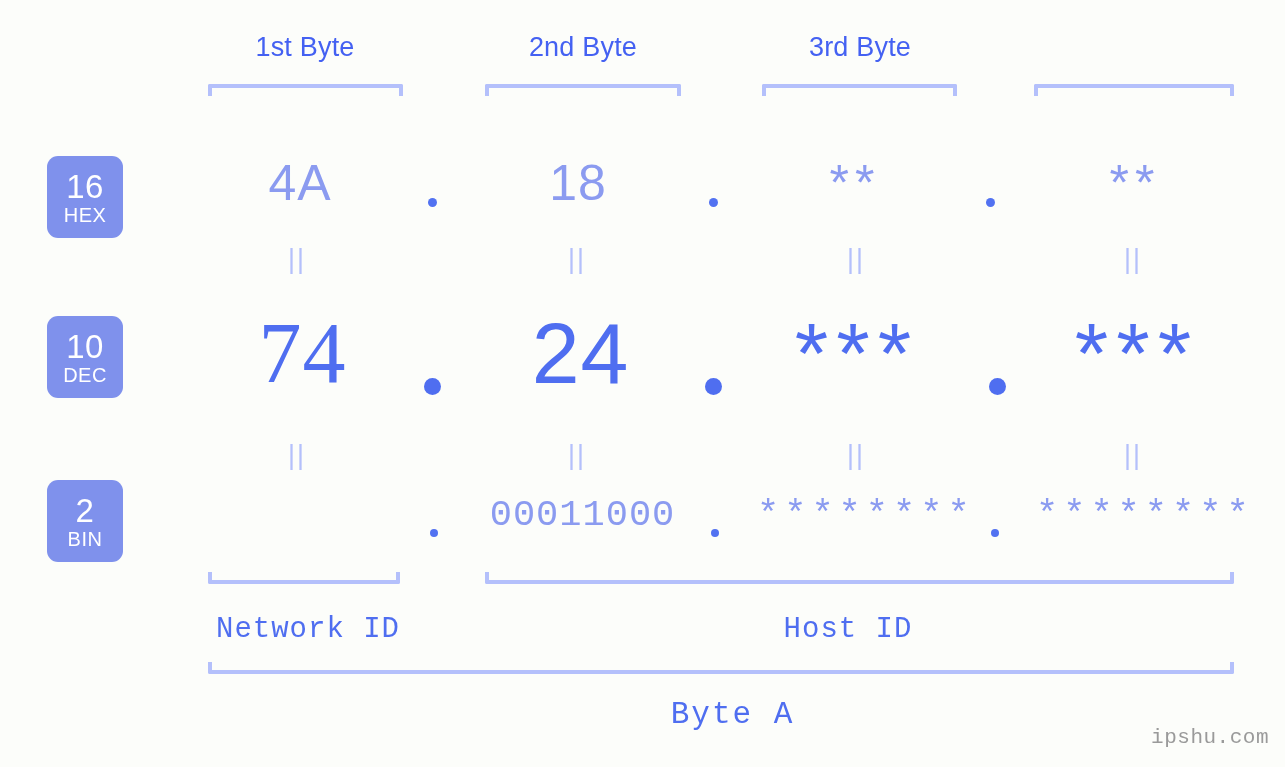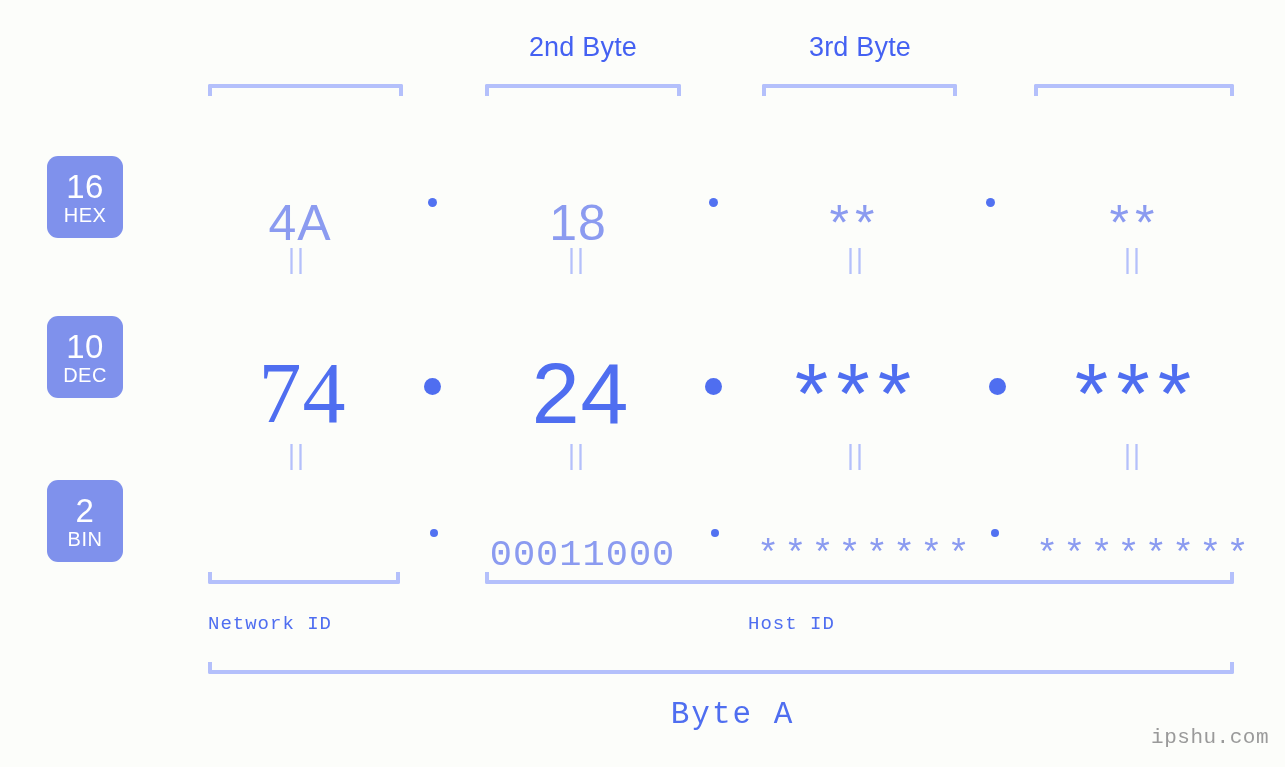--- a/index.html
+++ b/index.html
@@ -81,21 +81,20 @@
     font-weight: 400;
     letter-spacing: 0.5px;
   }
 
   
   .cell {
     position: absolute;
     text-align: center;
     white-space: nowrap;
     line-height: 1;
-    margin-top: 40px;
   }
   .hex-cell {
     font-size: 50px;
     color: #8b9bf0;
     font-family: "Liberation Sans", sans-serif;
     letter-spacing: 1px;
   }
   .dec-cell {
     font-size: 86px;
     color: #4f6ef0;
@@ -130,23 +129,23 @@
     color: #b4c0fb;
     letter-spacing: 2px;
     line-height: 1;
     white-space: nowrap;
   }
 
   
   .id-label {
     position: absolute;
     font-family: "Liberation Mono", monospace;
-    font-size: 19px;
+    font-size: 29px;
     color: #4f6ef0;
-    text-align: left;
+    text-align: center;
     white-space: nowrap;
     letter-spacing: 1px;
   }
   .class-label {
     position: absolute;
     font-family: "Liberation Mono", monospace;
     font-size: 31px;
     color: #4f6ef0;
     text-align: center;
     white-space: nowrap;
@@ -162,20 +161,21 @@
     font-size: 21px;
     color: #9a9a9a;
     letter-spacing: 0.5px;
   }
 </style>
 </head>
 <body>
 
 <div id="stage">
 
+  <div class="byte-title" style="left:205px; width:200px;">1st Byte</div>
   <div class="byte-title" style="left:483px; width:200px;">2nd Byte</div>
   <div class="byte-title" style="left:760px; width:200px;">3rd Byte</div>
 
   <div class="bracket-down" style="left:208px; top:84px; width:195px;"></div>
   <div class="bracket-down" style="left:485px; top:84px; width:196px;"></div>
   <div class="bracket-down" style="left:762px; top:84px; width:195px;"></div>
   <div class="bracket-down" style="left:1034px; top:84px; width:200px;"></div>
 
   <div class="badge" style="top:156px;">
     <span class="base">16</span>

